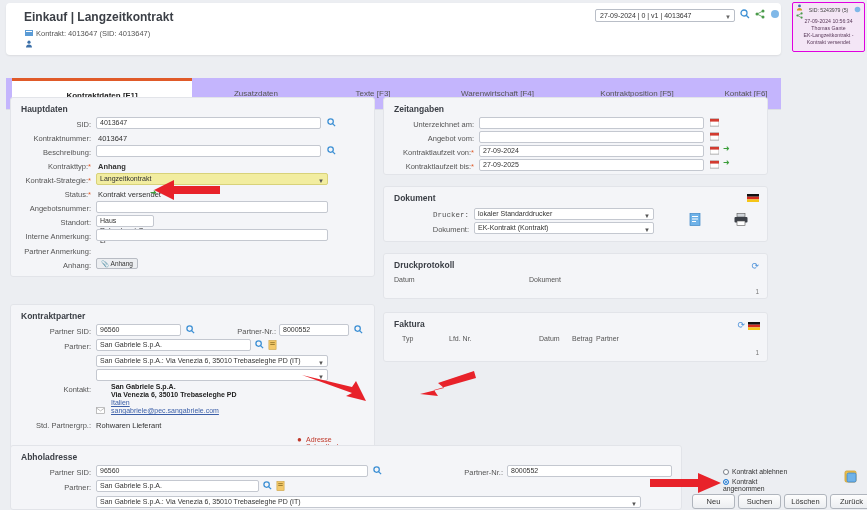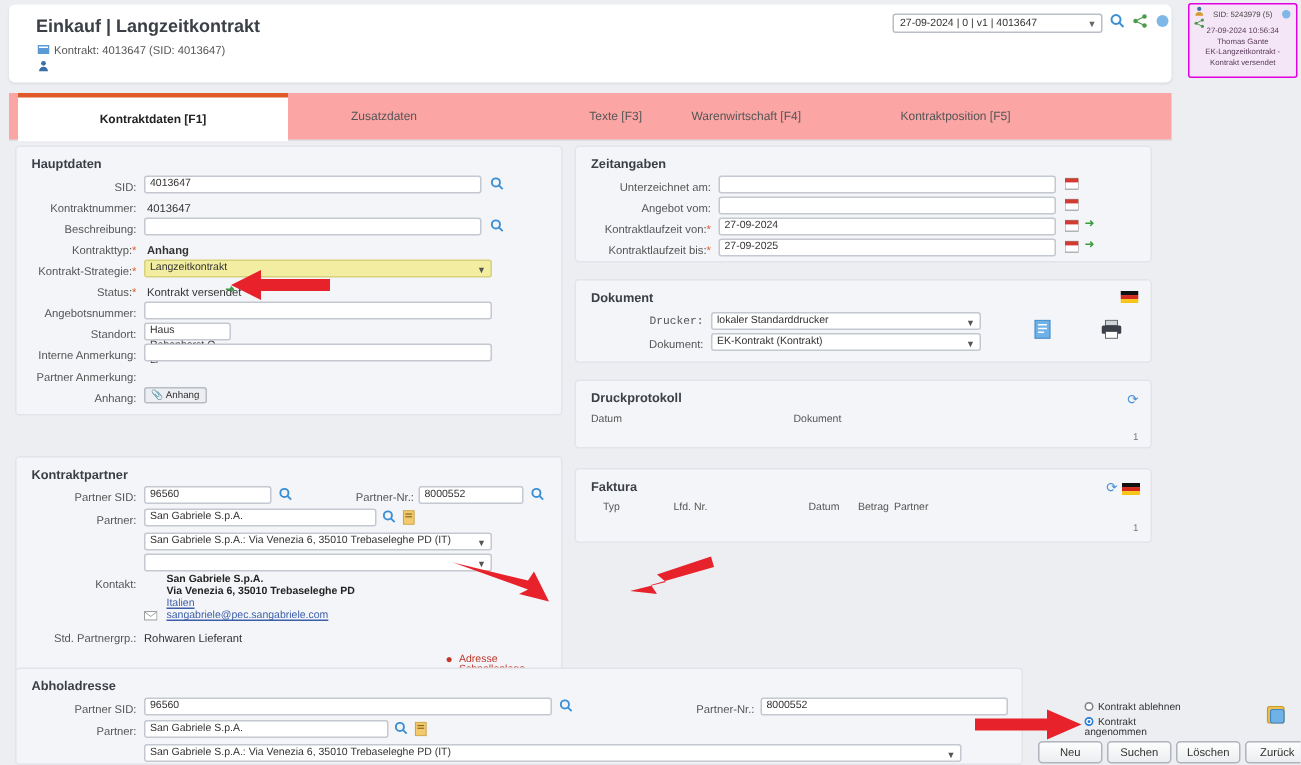--- a/index.html
+++ b/index.html
@@ -45,22 +45,22 @@
     font-size: 5.2px; color: #5a3a5a; text-align: center; line-height: 1.35;
     padding-top: 1px;
   }
   .sn-top { display: flex; align-items: center; justify-content: space-between; padding: 0 3px; height: 14px; }
   .sn-sid { font-size: 5.2px; color: #444; }
   .sn-body { padding: 0 2px; }
   .sn-icons { display: flex; flex-direction: column; gap: 1px; }
 
   
   .tabs {
-    position: absolute; left: 6px; top: 62px; width: 775px; height: 32px;
-    background: #fca5a5; border-bottom: 1px solid #dcdfe4;
+    position: absolute; left: 6px; top: 78px; width: 775px; height: 32px;
+    background: #c4b5fd; border-bottom: 1px solid #dcdfe4;
   }
   .tab {
     position: absolute; top: 0; height: 32px; line-height: 32px;
     text-align: center; font-size: 8px; color: #555;
   }
   .tab.active {
     background: #ffffff; color: #222; font-weight: bold;
     border-top: 3px solid #e05a29; line-height: 30px;
   }
 
@@ -221,28 +221,31 @@
     </div>
   </div>
 
   <div class="tabs">
     <div class="tab active" style="left:6px;width:180px;">
       <span>Kontraktdaten [F1]</span>
     </div>
     <div class="tab" style="left:190px;width:120px;">
       <span>Zusatzdaten</span>
     </div>
-    <div class="tab" style="left:312px;width:110px;text-align:right;">
+    <div class="tab" style="left:312px;width:110px;">
       <span>Texte [F3]</span>
     </div>
     <div class="tab" style="left:424px;width:135px;">
       <span>Warenwirtschaft [F4]</span>
     </div>
     <div class="tab" style="left:561px;width:140px;">
       <span>Kontraktposition [F5]</span>
+    </div>
+    <div class="tab" style="left:700px;width:80px;">
+      <span>Kontakt [F6]</span>
     </div>
   </div>
 
   <div class="panel" style="left:10px;top:97px;width:365px;height:180px;">
     <div class="panel-title">Hauptdaten</div>
 
     <div class="lbl" style="left:10px;top:22px;width:70px;">SID:</div>
     <div class="inp" style="left:85px;top:19px;width:225px;">
       <span>4013647</span>
     </div>

